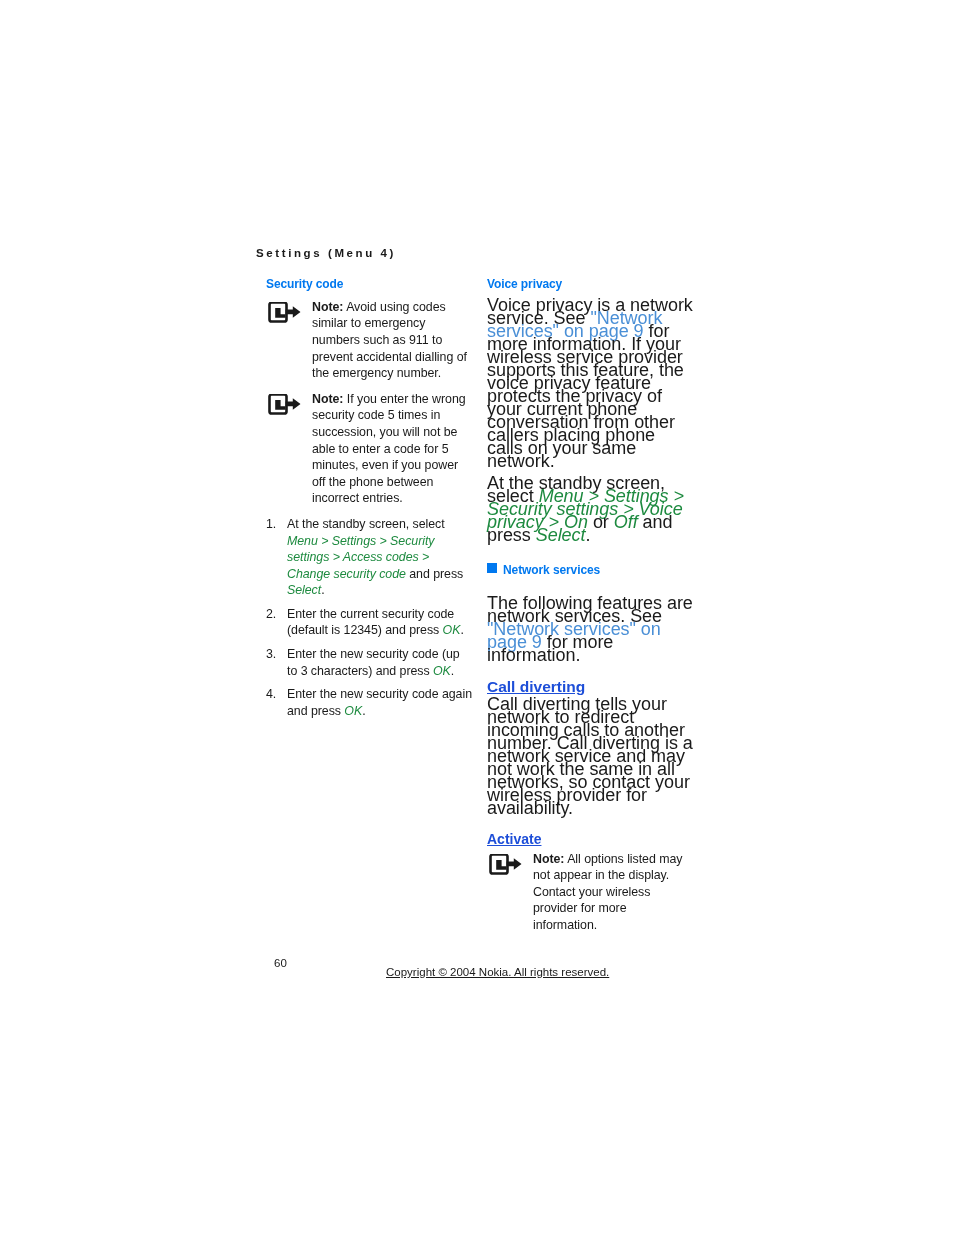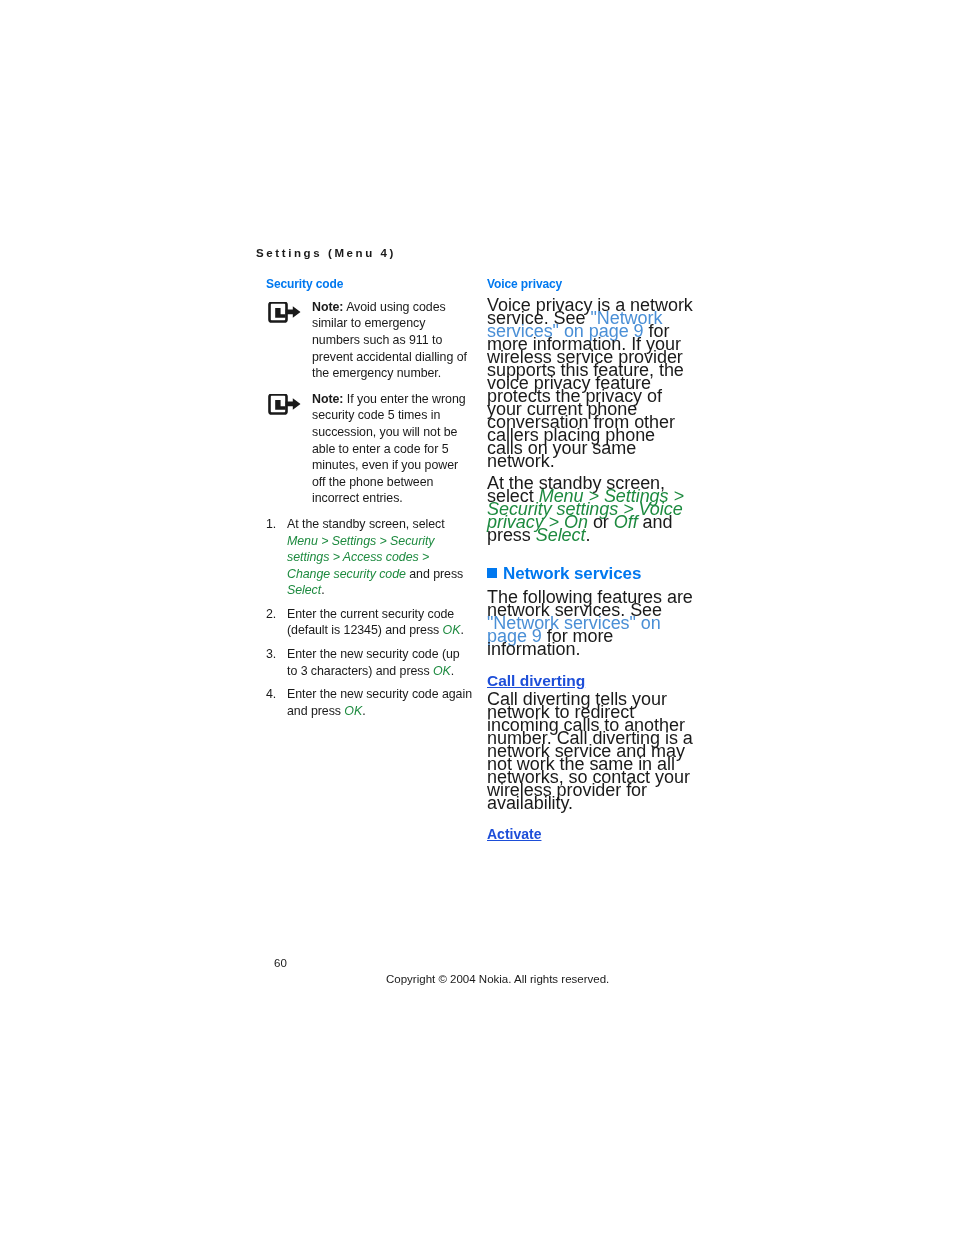--- a/index.html
+++ b/index.html
@@ -47,23 +47,23 @@
   
   h1.sec-head {
     font-size: 12px;
     font-weight: bold;
     color: #0078ef;
     margin: 0 0 7px 0;
     line-height: 1.15;
     letter-spacing: -0.1px;
   }
   h1.sec-head.chapter {
-    font-size: 17px;
+    font-size: 12px;
     margin-top: 22px;
-    margin-bottom: 8px;
+    margin-bottom: 19px;
     display: flex;
     align-items: baseline;
   }
   .chapter-bullet {
     display: inline-block;
     width: 10px;
     height: 10px;
     background: #0078ef;
     margin-right: 6px;
     flex: 0 0 auto;
@@ -157,24 +157,25 @@
     position: absolute;
     left: 266px;
     top: 0;
     font-size: 11.5px;
     color: #1a1a1a;
     margin-left: 8px;
   }
   .copyright {
     position: absolute;
     left: 386px;
-    top: 16px;
+    top: 9px;
     font-size: 11.5px;
     color: #1a1a1a;
     white-space: nowrap;
+    text-decoration: underline;
   }
 </style>
 </head>
 <body>
 
 <div class="page">
 
   <div class="running-header">Settings (Menu 4)</div>
 
   <div class="col col-left">
@@ -221,20 +222,27 @@
       </h1>
 
     <p class="body"><span>The following features are network services. See </span><span class="lnk">"Network services" on page 9</span><span> for more information.</span></p>
 
     <h2 class="sub-head" style="font-size:15.5px;">Call diverting</h2>
 
     <p class="body">Call diverting tells your network to redirect incoming calls to another number. Call diverting is a network service and may not work the same in all networks, so contact your wireless provider for availability.</p>
 
     <h2 class="sub-head">Activate</h2>
 
+    <div class="note">
+      <svg class="note-icon" viewBox="0 0 34 22">
+        <path d="M1.5 2.6 A2.1 2.1 0 0 1 3.6 0.5 L16.4 0.5 A2.1 2.1 0 0 1 18.5 2.6 L18.5 17.4 A2.1 2.1 0 0 1 16.4 19.5 L3.6 19.5 A2.1 2.1 0 0 1 1.5 17.4 Z" fill="none" stroke="#1a1a1a" stroke-width="2.6"></path>
+        <path d="M7.2 6.0 L12.6 6.0 L12.6 12.3 L17.6 12.3 L17.6 7.6 L24.8 7.6 L24.8 4.3 L32.5 10.0 L24.8 15.8 L24.8 12.3 L17.6 12.3 L17.6 15.8 L7.2 15.8 Z" fill="#1a1a1a"></path>
+      </svg>
+      <p><span class="lbl">Note:</span><span> All options listed may not appear in the display. Contact your wireless provider for more information.</span></p>
+    </div>
 
   </div>
 
   <div class="footer">
     <div class="folio">60</div>
     <div class="copyright">Copyright © 2004 Nokia. All rights reserved.</div>
   </div>
 
 </div>
 

